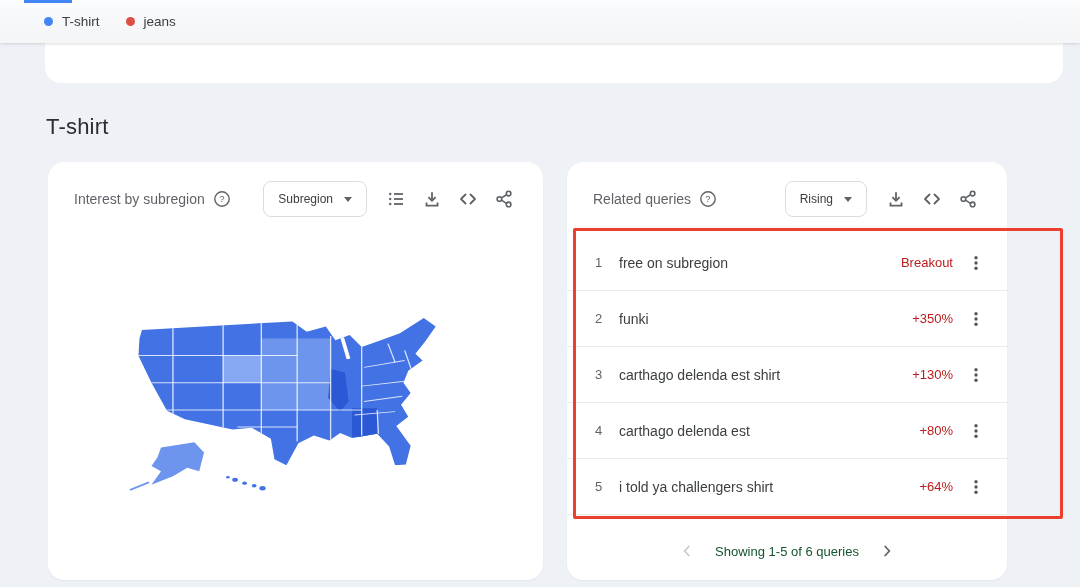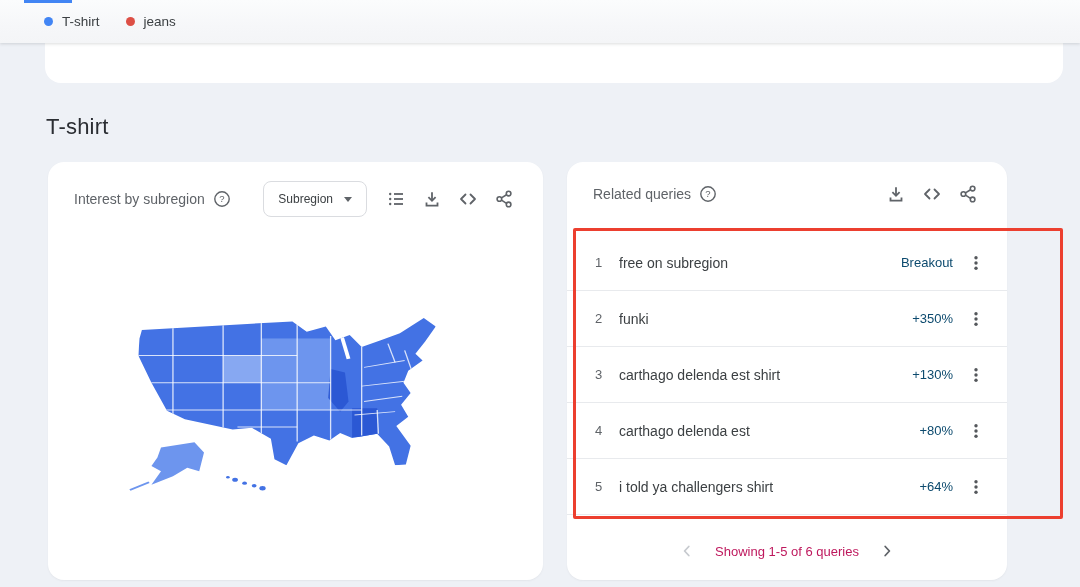--- a/index.html
+++ b/index.html
@@ -55,27 +55,27 @@
   .us-map{width:430px;height:200px;}
   
   .query-list{position:absolute;left:0;top:73px;width:100%;}
   .query-row{
     display:flex;align-items:center;height:56px;box-sizing:border-box;
     padding:0 20px 0 28px;border-bottom:1px solid #e8eaed;cursor:pointer;
   }
   .rank{width:20px;flex:none;font-size:13px;color:#5f6368;}
   .query-text{font-size:14px;color:#3c4043;margin-left:4px;white-space:nowrap;}
   .row-spacer{flex:1;}
-  .query-value{font-size:13px;color:#0c4a6e;margin-right:12px;}
+  .query-value{font-size:13px;color:#b91c1c;margin-right:12px;}
   .kebab-btn{width:22px;height:26px;background:none;border:none;padding:0;display:flex;align-items:center;justify-content:center;cursor:pointer;}
   
   .pagination{
     position:absolute;left:0;right:0;top:374px;height:30px;
     display:flex;align-items:center;justify-content:center;gap:20px;
-    font-size:13px;color:#be185d;
+    font-size:13px;color:#14532d;
   }
   .chev-btn{background:none;border:none;padding:0;display:flex;cursor:pointer;}
   
   .annotation-box{
     position:absolute;left:573px;top:228px;width:490px;height:291px;
     border:3px solid var(--annotation,#ec3f2f);border-radius:2px;
     box-sizing:border-box;pointer-events:none;z-index:6;
   }
 </style>
 </head>
@@ -205,20 +205,24 @@
     <div class="card-header">
       <div class="card-title-wrap">
         <span class="card-title">Related queries</span>
         <button class="help-btn">
           <svg width="18" height="18" viewBox="0 0 18 18">
             <circle cx="9" cy="9" r="7.2" fill="none" stroke="#5f6368" stroke-width="1.4"></circle>
             <text x="9" y="12.4" font-size="9.5" text-anchor="middle" fill="#5f6368" font-family="Liberation Sans">?</text>
           </svg>
         </button>
       </div>
+      <button class="dropdown">
+        <span>Rising</span>
+        <span class="caret"></span>
+      </button>
       <div class="icon-row">
         <button class="icon-btn">
           <svg width="20" height="20" viewBox="0 0 20 20" fill="none" stroke="#5f6368" stroke-width="1.8">
             <line x1="10" y1="3.2" x2="10" y2="11.6"></line>
             <polyline points="6.4,8.2 10,11.8 13.6,8.2"></polyline>
             <path d="M4.5 13.6 v3 h11 v-3"></path>
           </svg>
         </button>
         <button class="icon-btn">
           <svg width="20" height="20" viewBox="0 0 20 20" fill="none" stroke="#5f6368" stroke-width="1.8" stroke-linecap="round" stroke-linejoin="round">

